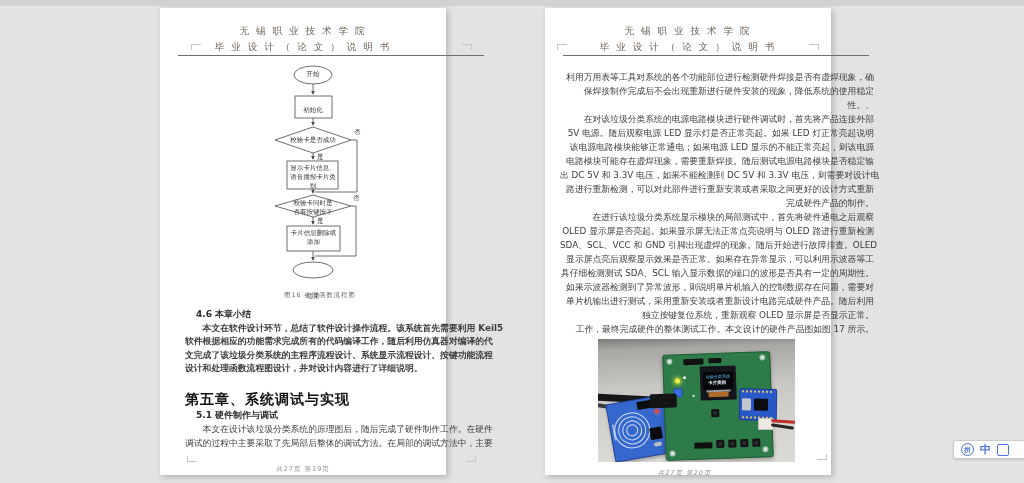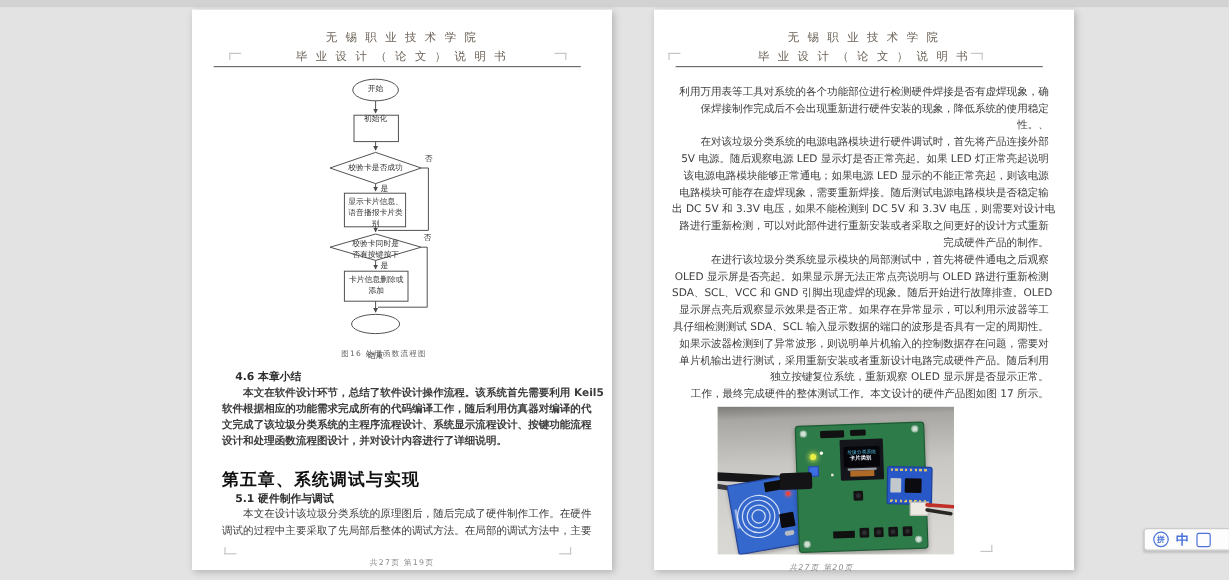--- a/index.html
+++ b/index.html
@@ -3,21 +3,21 @@
 <meta charset="utf-8">
 <style>
   html,body{margin:0;padding:0;}
   body{
     width:1024px;height:483px;position:relative;overflow:hidden;
     background:#e3e3e3;
     font-family:"DejaVu Sans","Liberation Sans",sans-serif;
   }
   .topstrip{position:absolute;top:0;left:0;width:1024px;height:6px;background:#d2d2d2;}
   
-  .page{position:absolute;top:8px;width:350px;height:467px;background:#ffffff;
+  .page{position:absolute;top:8px;width:286px;height:467px;background:#ffffff;
         box-shadow:2px 2px 6px rgba(0,0,0,0.22);}
   .page.pleft{left:160px;}
   .page.pright{left:545px;}
   .hdr{position:absolute;top:17px;left:0;width:100%;text-align:center;color:#6b6156;
        font-family:"DejaVu Serif","Liberation Serif",serif;}
   .hdr .h1{font-size:9.5px;letter-spacing:2px;}
   .hdr .h2{font-size:9.5px;letter-spacing:2px;margin-top:3px;}
   .hdrline{position:absolute;top:47px;left:18px;width:306px;border-top:1px solid #6e6e6e;}
   .crop{position:absolute;width:9px;height:5px;border:0 solid #c6c6c6;}
   .crop.tl{border-top-width:1px;border-left-width:1px;}
@@ -138,21 +138,21 @@
       <line x1="153" y1="110" x2="153" y2="117" marker-end="url(#arr)"></line>
       <line x1="153" y1="145" x2="153" y2="151" marker-end="url(#arr)"></line>
       <line x1="153" y1="181" x2="153" y2="185" marker-end="url(#arr)"></line>
       <line x1="153" y1="209" x2="153" y2="216" marker-end="url(#arr)"></line>
       <line x1="153" y1="243" x2="153" y2="252" marker-end="url(#arr)"></line>
       <polyline points="191,132 197,132 197,184 155,184"></polyline>
       <polyline points="191,198 196,198 196,248 155,248"></polyline>
     </g>
   </svg>
   <div class="fc-label" style="left:133px;top:62px;width:40px;">开始</div>
-  <div class="fc-label" style="left:133px;top:87px;width:40px;">初始化</div>
+  <div class="fc-label" style="left:133px;top:98px;width:40px;">初始化</div>
   <div class="fc-label" style="left:115px;top:128px;width:76px;">校验卡是否成功</div>
   <div class="fc-tag" style="left:194px;top:120px;">否</div>
   <div class="fc-tag" style="left:157px;top:145px;">是</div>
   <div class="fc-label" style="left:129px;top:156px;width:48px;">显示卡片信息、语音播报卡片类别</div>
   <div class="fc-label" style="left:131px;top:191px;width:44px;">校验卡同时是否有按键按下</div>
   <div class="fc-tag" style="left:193px;top:186px;">否</div>
   <div class="fc-tag" style="left:157px;top:209px;">是</div>
   <div class="fc-label" style="left:130px;top:221px;width:47px;">卡片信息删除或添加</div>
   <div class="fc-label" style="left:133px;top:257px;width:40px;margin-top:27px;">结束</div>
   <div class="fc-caption">图16 处理函数流程图</div>

